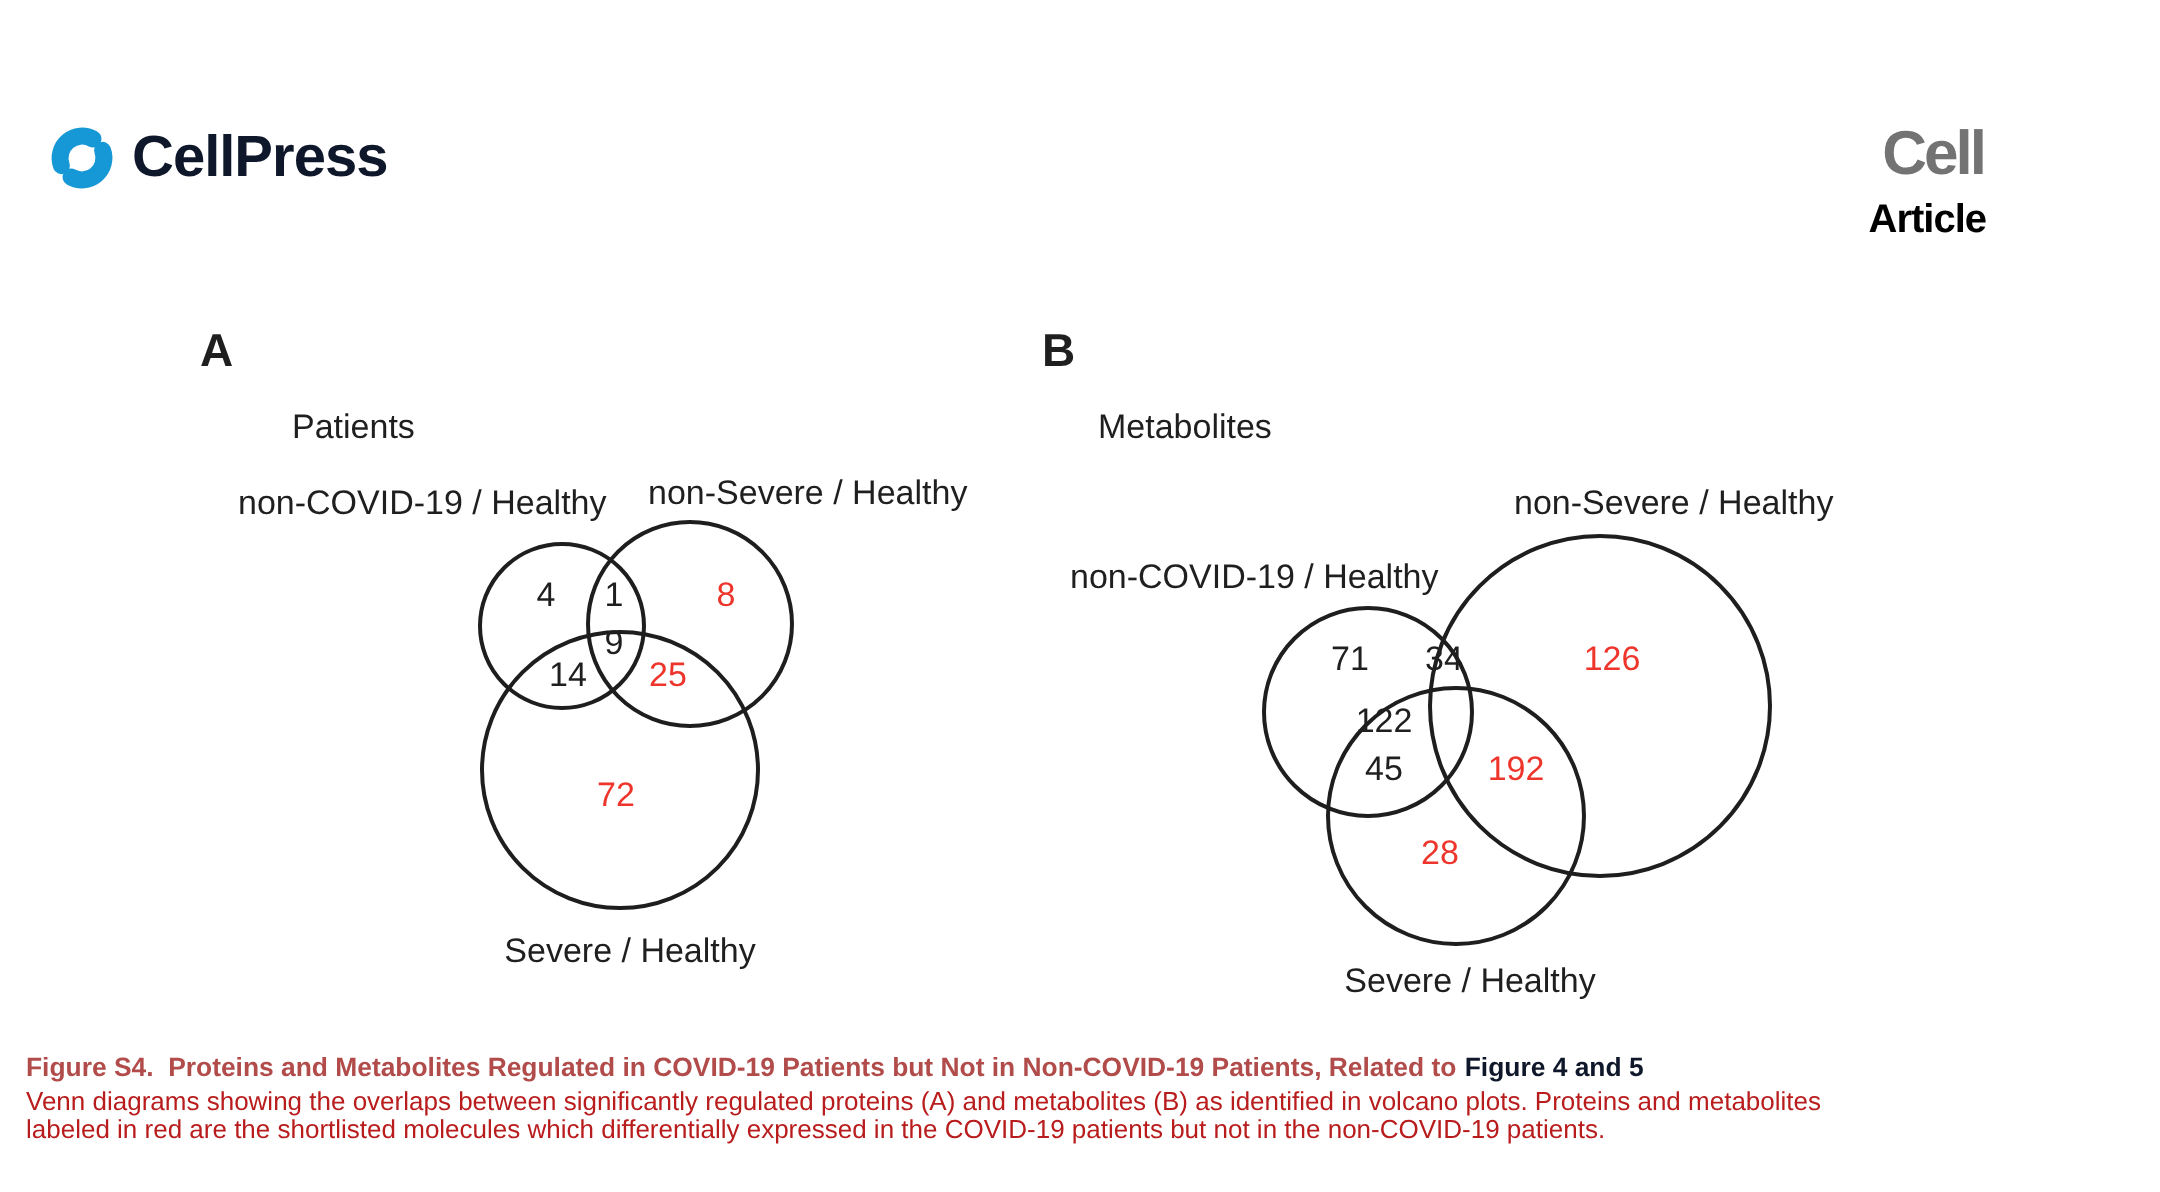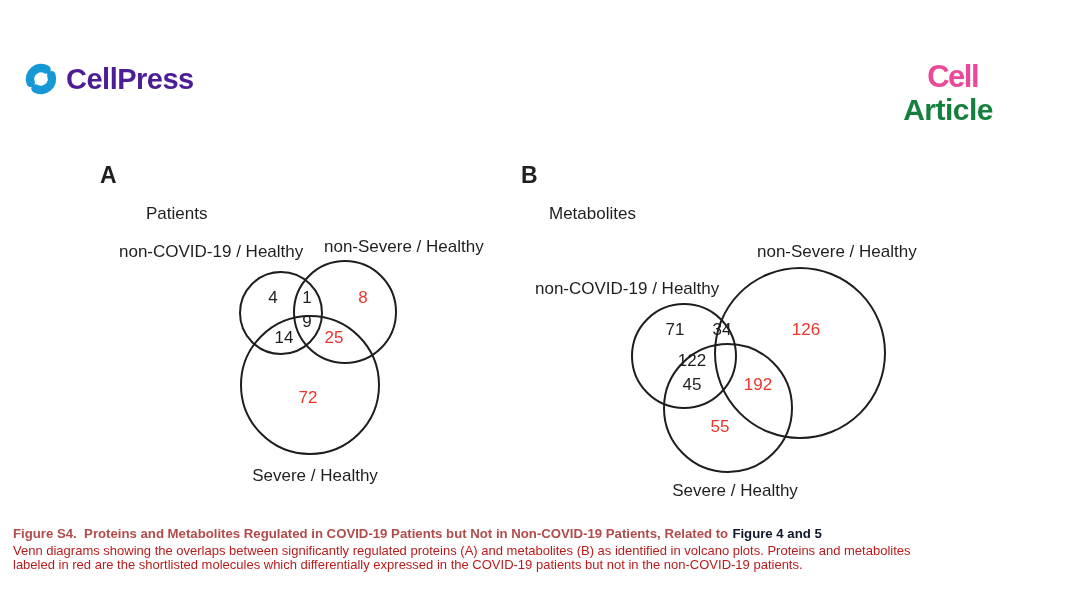--- a/index.html
+++ b/index.html
@@ -12,31 +12,31 @@
     font-family:"Liberation Sans", sans-serif;
     color:#1f1f1f;
   }
 
   
   .logo {
     position:absolute; left:23px; top:61px;
     display:flex; align-items:center;
   }
   .logo-text {
-    font-size:29px; font-weight:bold; color:#4c1d95;
+    font-size:29px; font-weight:bold; color:#0f172a;
     letter-spacing:-0.5px; margin-left:7px; line-height:36px;text-align:right;
   }
   .journal {
-    position:absolute; right:102px; top:61px;
-    font-size:31px; font-weight:bold; color:#ec4899;
+    position:absolute; right:88px; top:61px;
+    font-size:31px; font-weight:bold; color:#737373;
     letter-spacing:-1.5px; line-height:32px;
   }
   .article-type {
     position:absolute; right:87px; top:97px;
-    font-size:30px; font-weight:bold; color:#15803d;
+    font-size:20px; font-weight:bold; color:#000000;
     letter-spacing:-0.5px; line-height:26px;
   }
 
   
   .panel-letter {
     position:absolute; font-size:23px; font-weight:bold; line-height:24px;
   }
   .panel-title, .set-label {
     position:absolute; font-size:17px; line-height:19px; white-space:nowrap;
   }
@@ -108,21 +108,21 @@
   <div class="circle" style="left:631px;top:303px;width:106px;height:106px"></div>
   <div class="circle" style="left:714px;top:267px;width:172px;height:172px"></div>
   <div class="circle" style="left:663px;top:343px;width:130px;height:130px"></div>
 
   <div class="count" style="left:675px;top:321px">71</div>
   <div class="count" style="left:722px;top:321px">34</div>
   <div class="count red" style="left:806px;top:321px">126</div>
   <div class="count" style="left:692px;top:352px">122</div>
   <div class="count" style="left:692px;top:376px">45</div>
   <div class="count red" style="left:758px;top:376px">192</div>
-  <div class="count red" style="left:720px;top:418px">55</div>
+  <div class="count red" style="left:720px;top:418px">28</div>
 
   <div class="caption">
     <div class="cap-title"><span>Figure S4.&nbsp; Proteins and Metabolites Regulated in COVID-19 Patients but Not in Non-COVID-19 Patients, Related to</span><a class="cap-link">Figure 4 and 5</a></div>
     <div class="cap-body">Venn diagrams showing the overlaps between significantly regulated proteins (A) and metabolites (B) as identified in volcano plots. Proteins and metabolites</div>
     <div class="cap-body">labeled in red are the shortlisted molecules which differentially expressed in the COVID-19 patients but not in the non-COVID-19 patients.</div>
   </div>
 
 </div>
 
 </body></html>

